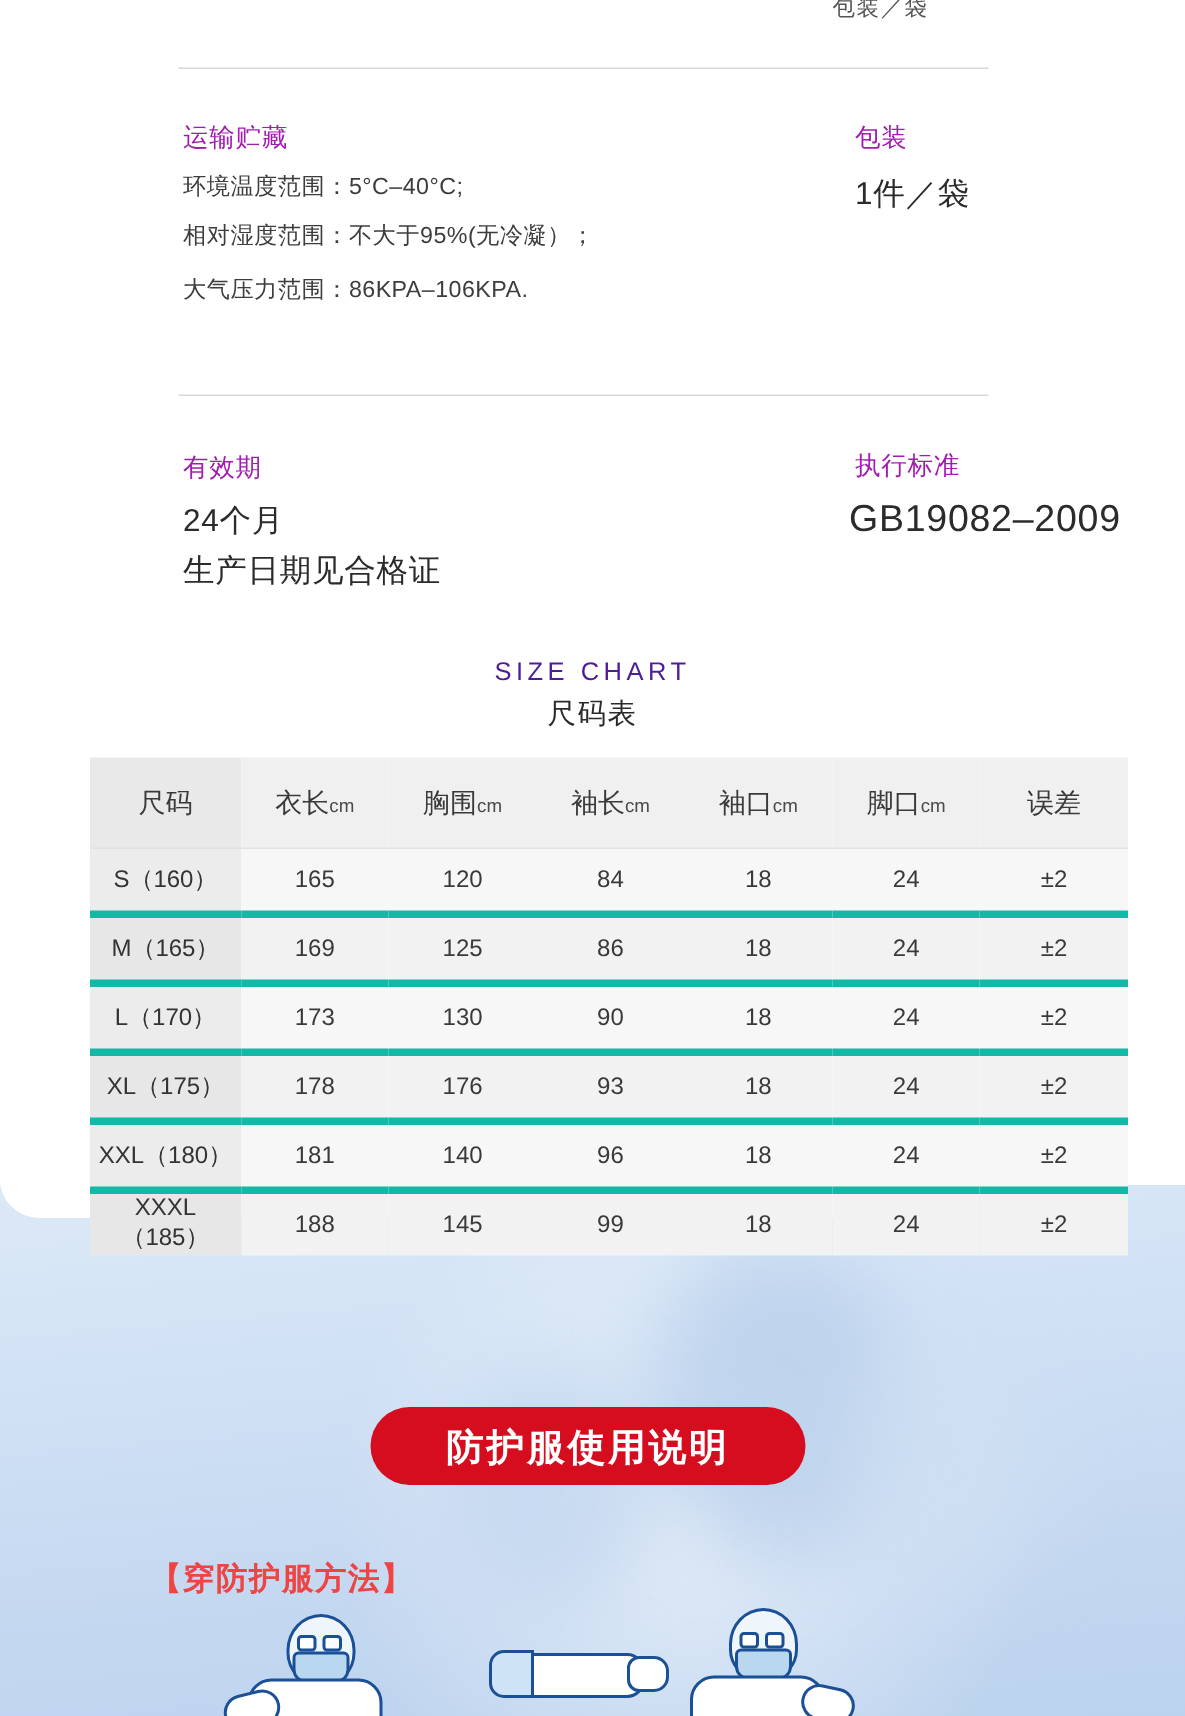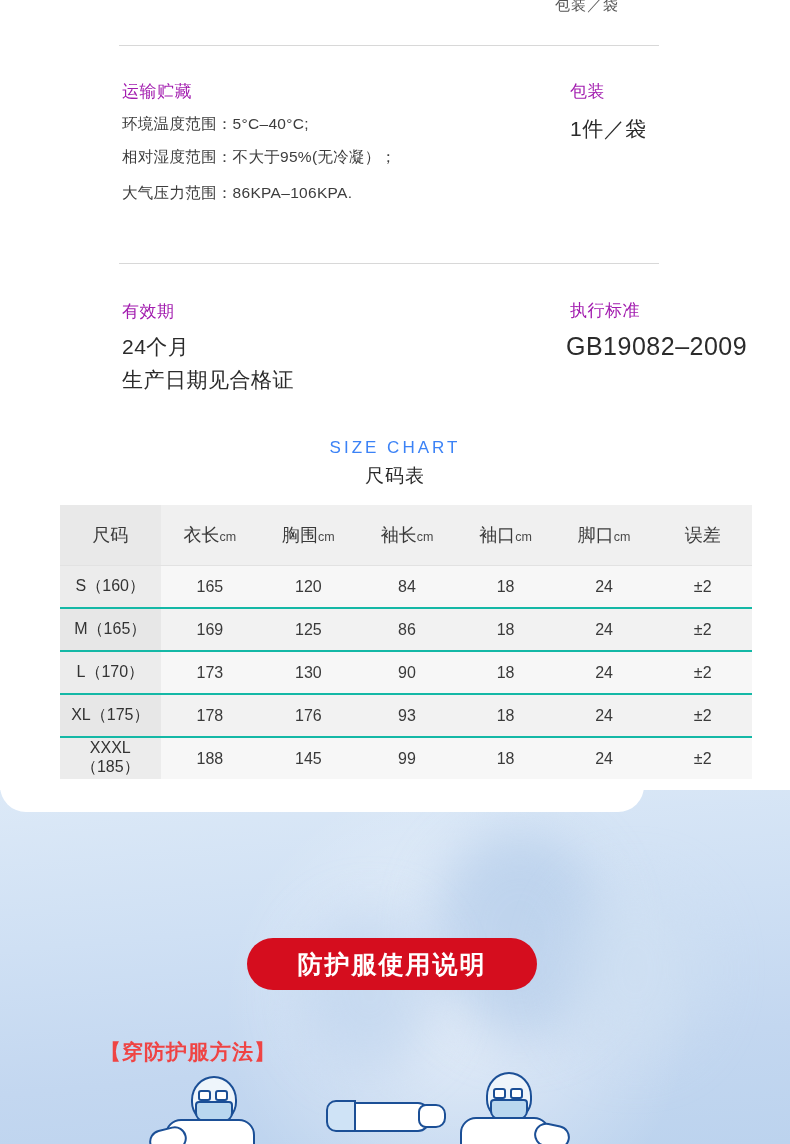--- a/index.html
+++ b/index.html
@@ -86,21 +86,21 @@
   .lbl-standard { left: 570px; top: 299px; }
   .val-standard { left: 566px; top: 332px; font-size: 25px; letter-spacing: 0.5px;}
 
   
   .sz-title-en {
     position: absolute;
     left: 0; top: 438px;
     width: 790px;
     text-align: center;
     font-size: 17px;
-    color: #3b82f6;
+    color: #4c1d95;
     letter-spacing: 3px;
   }
   .sz-title-cn {
     position: absolute;
     left: 0; top: 463px;
     width: 790px;
     text-align: center;
     font-size: 19px;
     color: #2b2b2b;
     letter-spacing: 1px;
@@ -132,21 +132,21 @@
   }
   .size-table th .unit {
     font-size: 12.5px;
     color: #4a4a4a;
     margin-top: 22px;
   }
   .size-table tbody td {
     height: 39px;
     font-size: 16px;
     background: #f7f7f7;
-    border-bottom: 2px solid #14b8a6;
+    border-bottom: 5px solid #14b8a6;
   }
   .size-table tbody tr:nth-child(even) td {
     background: #f2f2f2;
   }
   .size-table tbody td.first-col {
     background: #ececec;
     font-size: 16px;
     color: #333;
   }
   .size-table tbody tr:nth-child(even) td.first-col {
@@ -409,20 +409,29 @@
       <tr>
         <td class="first-col">XL（175）</td>
         <td>178</td>
         <td>176</td>
         <td>93</td>
         <td>18</td>
         <td>24</td>
         <td>±2</td>
       </tr>
       <tr>
+        <td class="first-col">XXL（180）</td>
+        <td>181</td>
+        <td>140</td>
+        <td>96</td>
+        <td>18</td>
+        <td>24</td>
+        <td>±2</td>
+      </tr>
+      <tr>
         <td class="first-col">XXXL（185）</td>
         <td>188</td>
         <td>145</td>
         <td>99</td>
         <td>18</td>
         <td>24</td>
         <td>±2</td>
       </tr>
     </tbody>
   </table>

